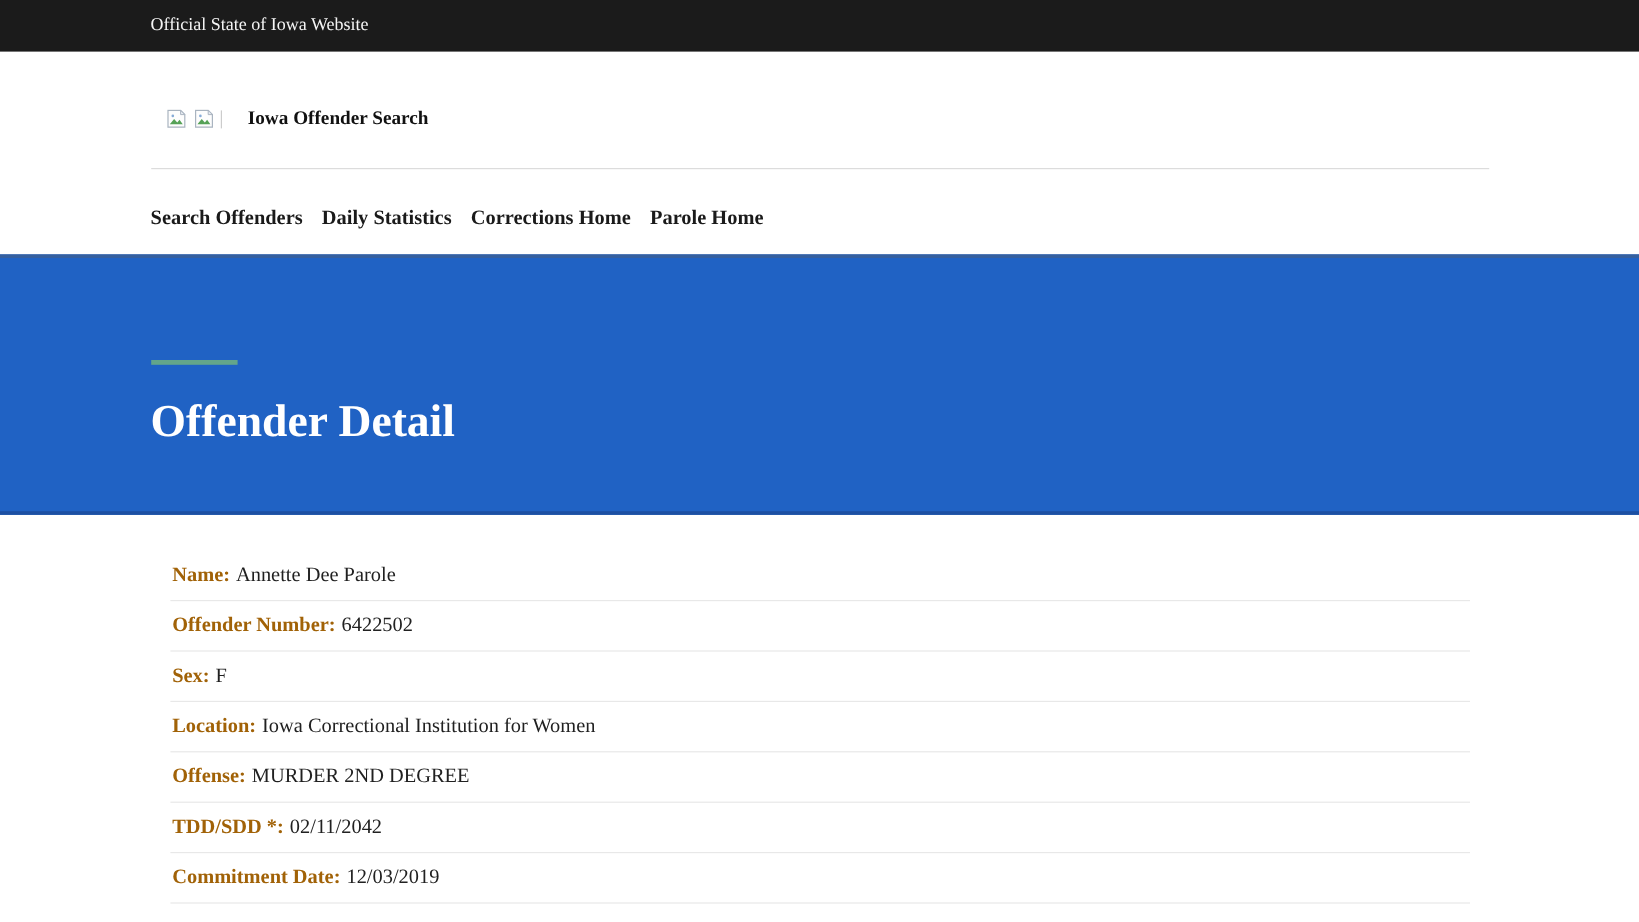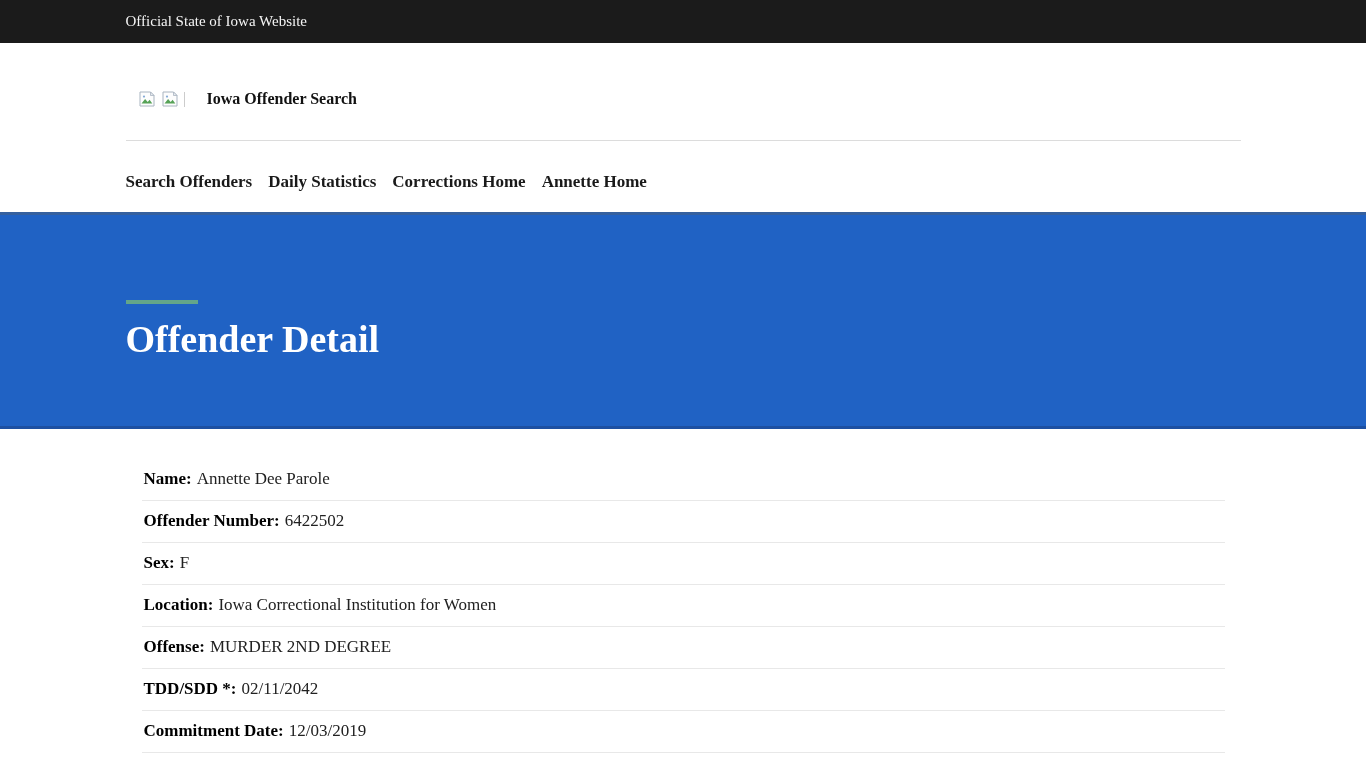--- a/index.html
+++ b/index.html
@@ -22,26 +22,26 @@
   .brand-title { margin-left: 22px; font-size: 16px; font-weight: bold; color: #111; white-space: nowrap; }
   .header-divider { border: none; border-top: 1px solid #dcdcdc; margin-top: 27px; }
 
   
   .nav { margin-top: 31px; padding-bottom: 20px; display: flex; }
   .nav a { color: #1a1a1a; text-decoration: none; font-weight: bold; font-size: 17px; line-height: 20px; margin-right: 16px; }
 
   
   .hero { height: 217px; background: #2062c4; border-top: 3px solid #35609f; border-bottom: 3px solid #1d50a2; }
   .hero-accent { width: 72px; height: 4px; background: #63a58a; margin-top: 85px; }
-  .hero-title { color: #ffffff; font-weight: bold; font-size: 38px; line-height: 46px; margin-top: 12px; }
+  .hero-title { color: #ffffff; font-weight: bold; font-size: 38px; line-height: 46px; margin-top: 24px; }
 
   
   .details { margin-top: 30px; padding: 0 16px; }
   .detail-row { padding: 11px 2px 12px; border-bottom: 1px solid #e8e8e8; font-size: 17px; line-height: 18px; }
-  .detail-label { font-weight: bold; margin-right: 5px; color: #000000; }
+  .detail-label { font-weight: bold; margin-right: 5px; color: #a16207; }
   .detail-value { color: #212121; }
 </style>
 </head>
 <body>
 
 <div class="topbar">
   <div class="container">
     <a href="#">Official State of Iowa Website</a>
   </div>
 </div>
@@ -64,21 +64,21 @@
         </svg>
       </div>
       <div class="brand-sep"></div>
       <div class="brand-title">Iowa Offender Search</div>
     </div>
     <hr class="header-divider">
     <div class="nav">
       <a href="#">Search Offenders</a>
       <a href="#">Daily Statistics</a>
       <a href="#">Corrections Home</a>
-      <a href="#">Annette Home</a>
+      <a href="#">Parole Home</a>
     </div>
   </div>
 </div>
 
 <div class="hero">
   <div class="container">
     <div class="hero-accent"></div>
     <h1 class="hero-title">Offender Detail</h1>
   </div>
 </div>

